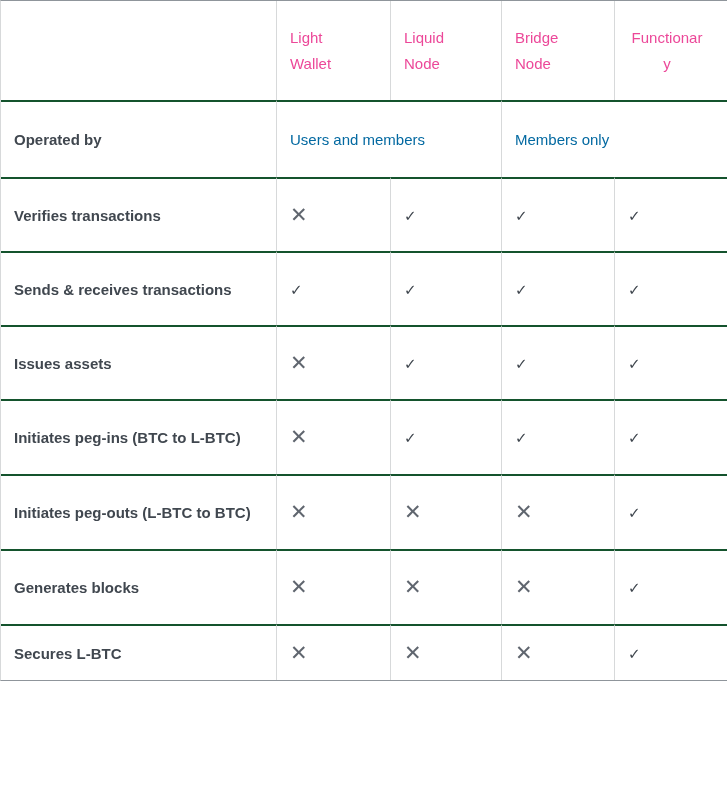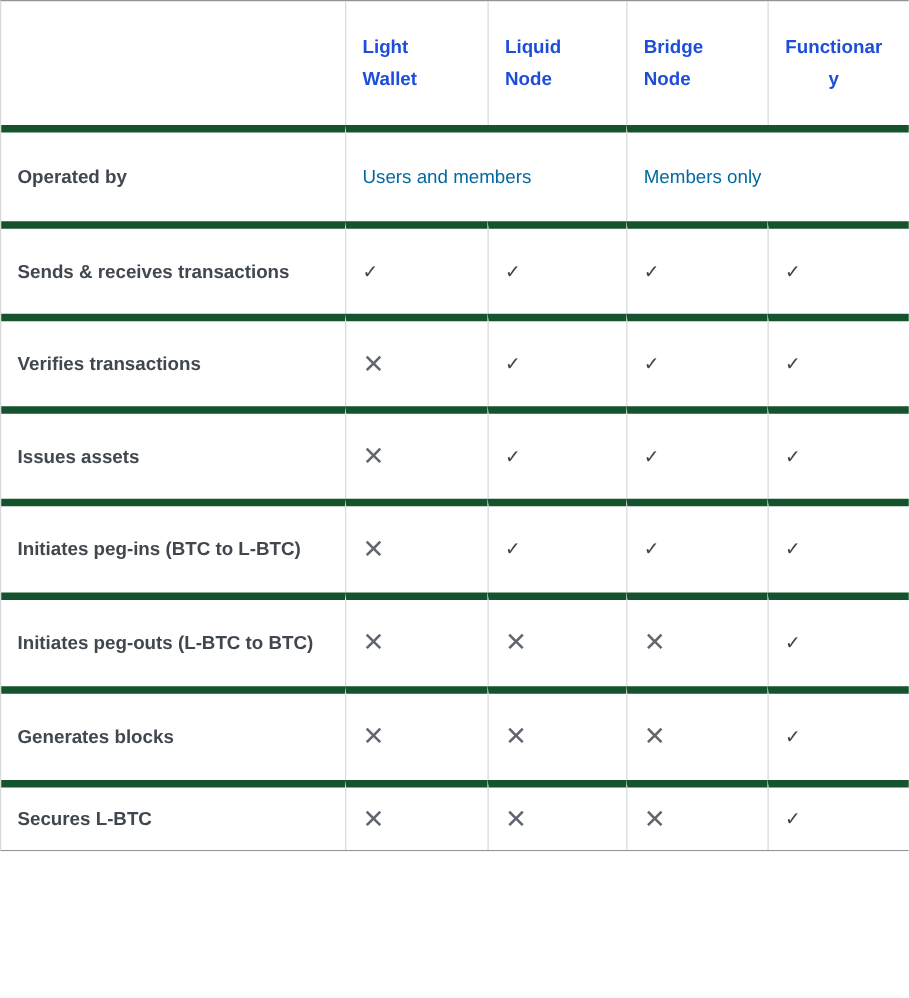--- a/index.html
+++ b/index.html
@@ -22,36 +22,36 @@
   }
   th, td {
     vertical-align: middle;
     text-align: left;
     box-sizing: border-box;
     padding: 0 22px 0 13px;
     font-size: 15px;
     font-weight: normal;
     overflow: hidden;
   }
-  tr + tr > th, tr + tr > td { border-top: 6px solid #14532d; }
+  tr + tr > th, tr + tr > td { border-top: 2px solid #14532d; }
   th + th, td + td { border-left: 1px solid #d7d9da; }
 
   tr.r-header { height: 99px; }
   tr.r-operated { height: 77px; }
   tr.h74 { height: 74px; }
   tr.h75 { height: 75px; padding-left: 20px; }
   tr.h76 { height: 56px; margin-left: 16px; }
   tr.h99 { height: 99px; }
 
   th .th-label {
     display: inline-block;
     max-width: 62px;
-    font-weight: bold;
+    font-weight: normal;
     line-height: 26px;
-    color: #1d4ed8;
+    color: #ec4899;
   }
   th .th-label.th-break {
     max-width: 80px;
     word-break: break-all;
     text-align: center;
   }
   td.rowlabel {
     font-weight: bold;
     color: #40474f;
     line-height: 25px;
@@ -95,30 +95,30 @@
     </th>
   </tr>
 
   <tr class="r-operated">
     <td class="rowlabel">Operated by</td>
     <td class="valcell" colspan="2">Users and members</td>
     <td class="valcell" colspan="2">Members only</td>
   </tr>
 
   <tr class="h74">
-    <td class="rowlabel">Sends &amp; receives transactions</td>
-    <td><span class="mark check">✓</span></td>
+    <td class="rowlabel">Verifies transactions</td>
+    <td><span class="mark cross">✕</span></td>
     <td><span class="mark check">✓</span></td>
     <td><span class="mark check">✓</span></td>
     <td><span class="mark check">✓</span></td>
   </tr>
 
   <tr class="h74">
-    <td class="rowlabel">Verifies transactions</td>
-    <td><span class="mark cross">✕</span></td>
+    <td class="rowlabel">Sends &amp; receives transactions</td>
+    <td><span class="mark check">✓</span></td>
     <td><span class="mark check">✓</span></td>
     <td><span class="mark check">✓</span></td>
     <td><span class="mark check">✓</span></td>
   </tr>
 
   <tr class="h74">
     <td class="rowlabel">Issues assets</td>
     <td><span class="mark cross">✕</span></td>
     <td><span class="mark check">✓</span></td>
     <td><span class="mark check">✓</span></td>

